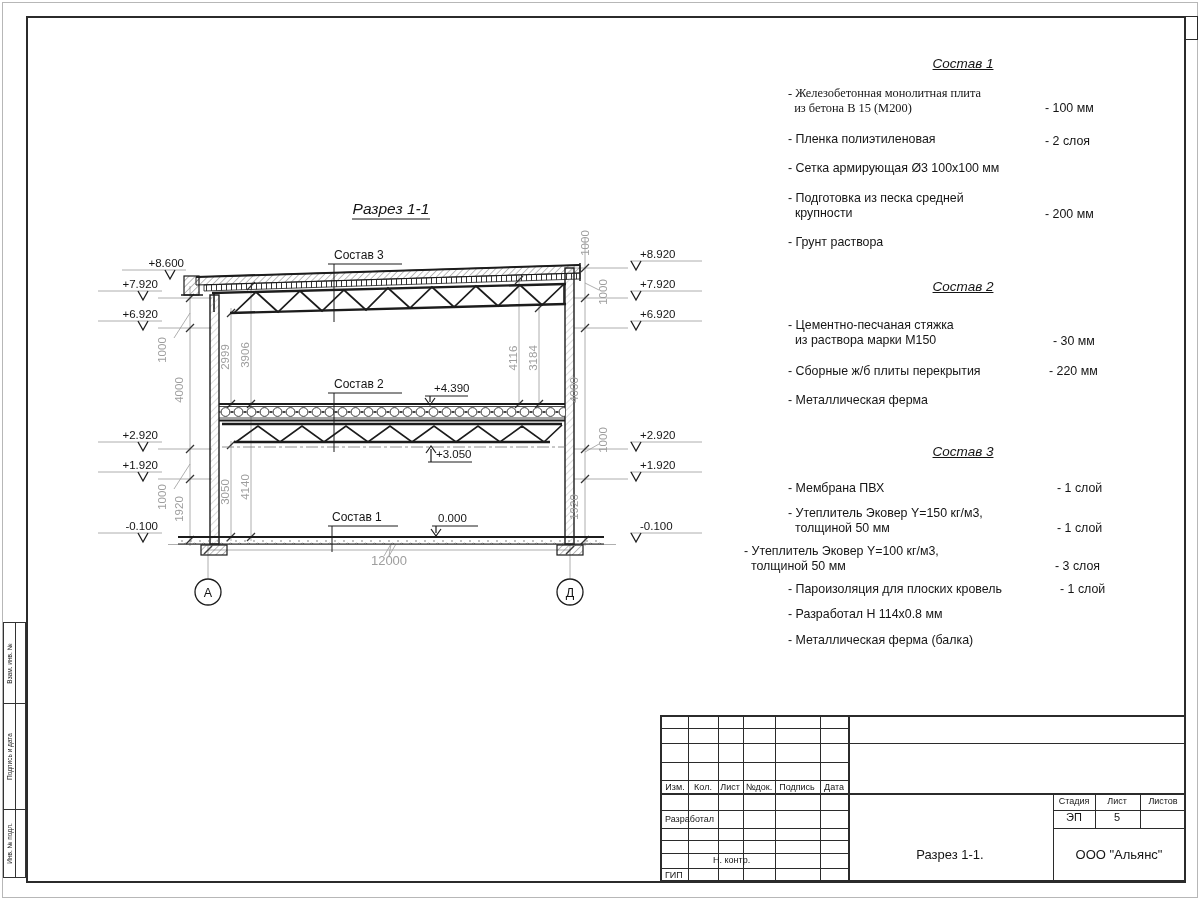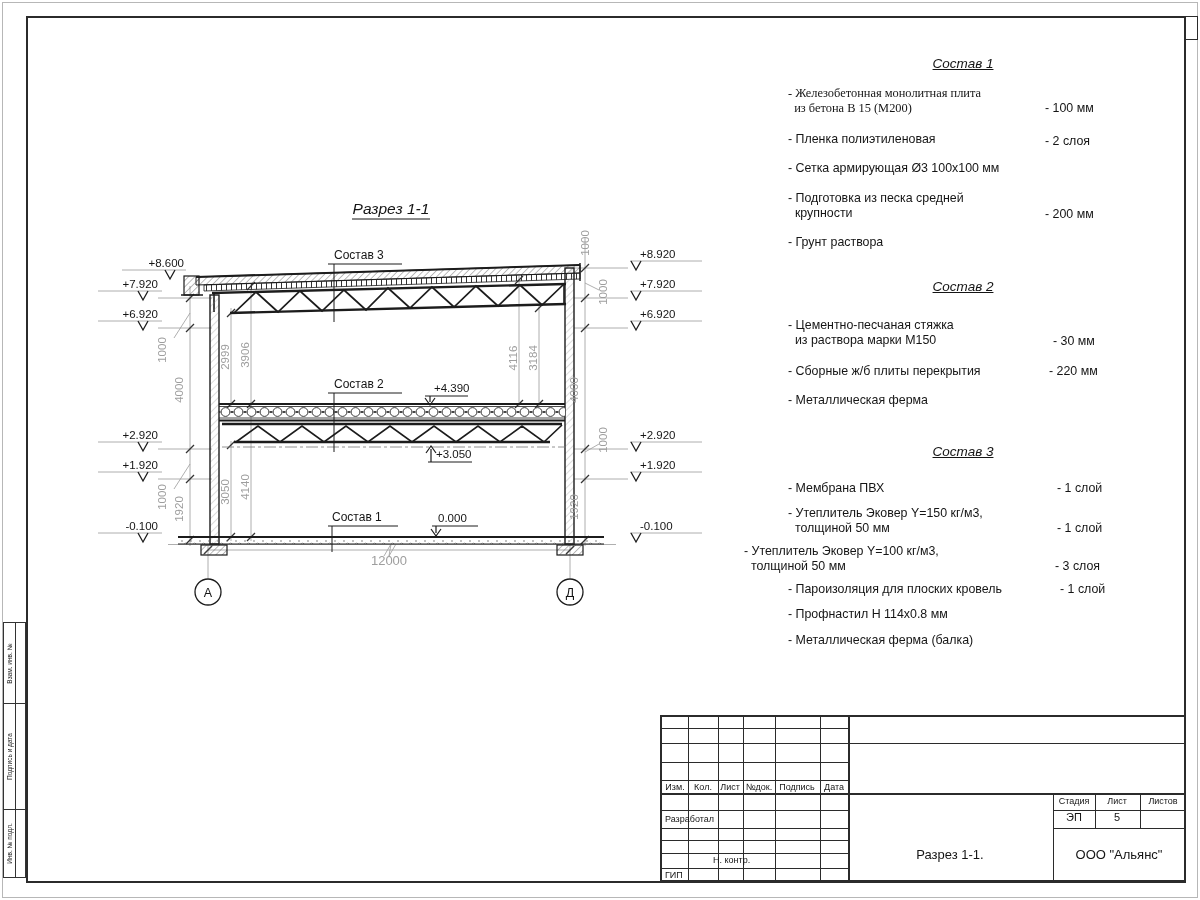--- a/index.html
+++ b/index.html
@@ -305,21 +305,21 @@
     <div class="ci" style="left:788px;top:481px;">- Мембрана ПВХ</div>
     <div class="cv" style="left:1057px;top:481px;">- 1 слой</div>
     <div class="ci" style="left:788px;top:506px;">- Утеплитель Эковер Y=150 кг/м3,
 &nbsp;&nbsp;толщиной 50 мм</div>
     <div class="cv" style="left:1057px;top:521px;">- 1 слой</div>
     <div class="ci" style="left:744px;top:544px;">- Утеплитель Эковер Y=100 кг/м3,
 &nbsp;&nbsp;толщиной 50 мм</div>
     <div class="cv" style="left:1055px;top:559px;">- 3 слоя</div>
     <div class="ci" style="left:788px;top:582px;">- Пароизоляция для плоских кровель</div>
     <div class="cv" style="left:1060px;top:582px;">- 1 слой</div>
-    <div class="ci" style="left:788px;top:607px;">- Профнастил Н 114х0.8 мм</div>
+    <div class="ci" style="left:788px;top:607px;">- Разработал Н 114х0.8 мм</div>
     <div class="ci" style="left:788px;top:633px;">- Металлическая ферма (балка)</div>
   </div>
 
   <div class="tb">
 
     <div class="vl" style="left:26px;top:0;height:164px;"></div>
     <div class="vl" style="left:56px;top:0;height:164px;"></div>
     <div class="vl" style="left:81px;top:0;height:164px;"></div>
     <div class="vl" style="left:113px;top:0;height:164px;"></div>
     <div class="vl" style="left:158px;top:0;height:164px;"></div>

